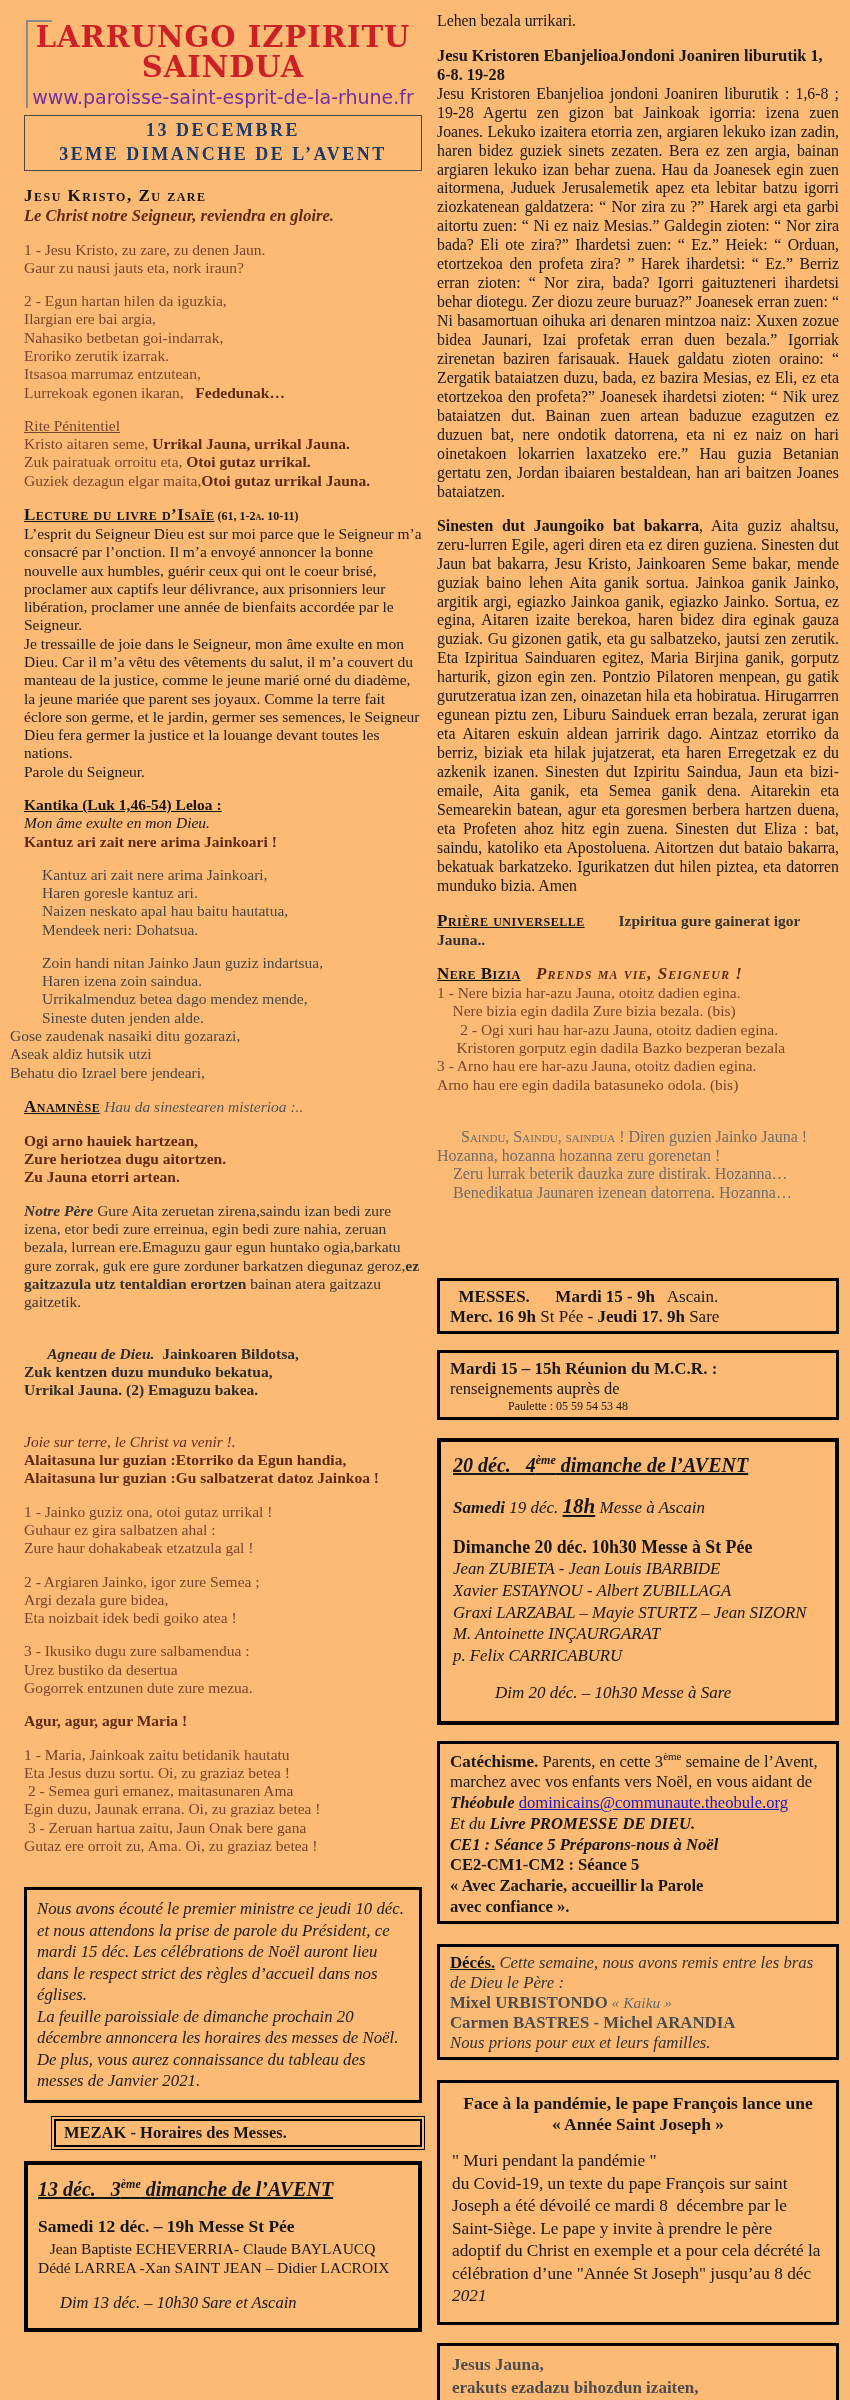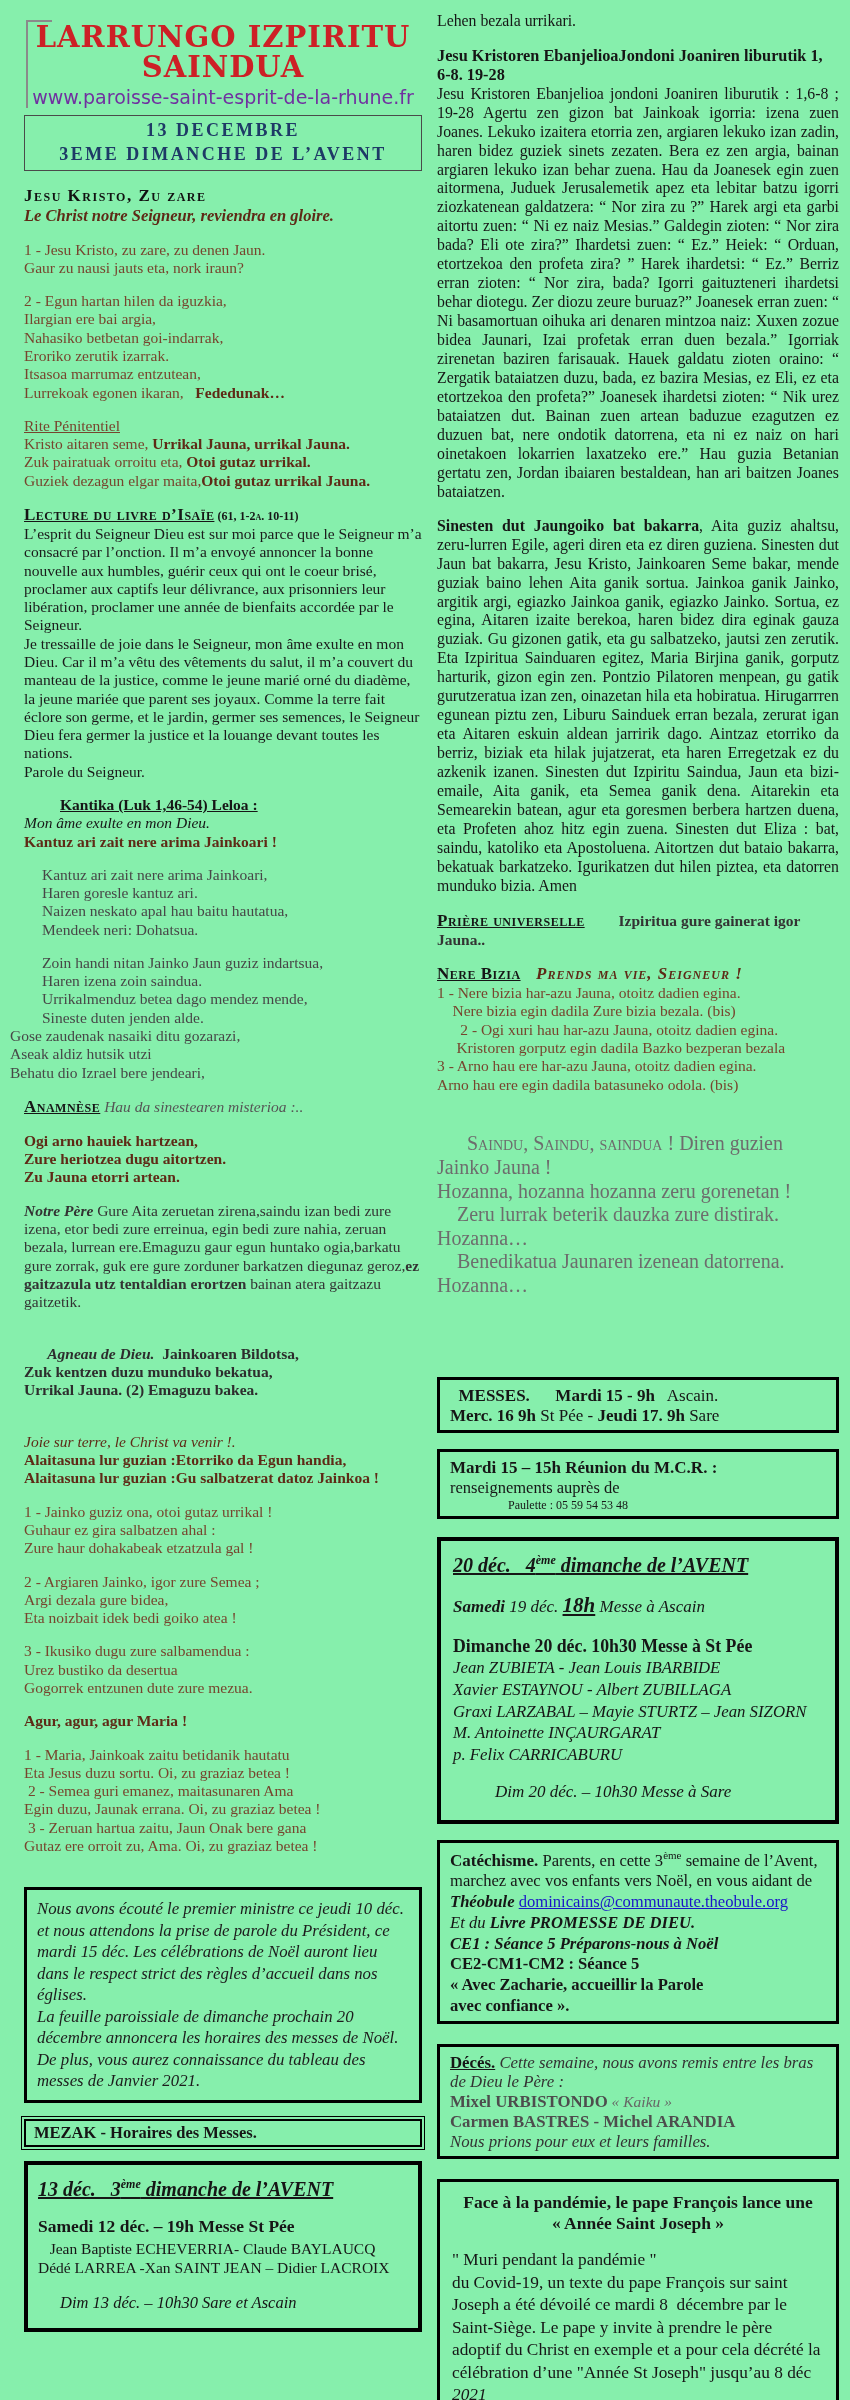--- a/index.html
+++ b/index.html
@@ -1,20 +1,20 @@
 <!DOCTYPE html>
 <html><head>
 <meta charset="utf-8">
 <style>
   :root{
     --maroon:#77452e; --maroond:#5e2a16; --navy:#1e3a66; --red:#cd2026;
     --purple:#7030a0; --gray:#6d6d6d; --dgray:#4d4d4d; --link:#1a15c8;
   }
   html,body{margin:0;padding:0;background:#fff;}
-  .page{position:relative;width:850px;height:2400px;background:#86efac;overflow:hidden;
+  .page{position:relative;width:850px;height:2400px;background:#fdba74;overflow:hidden;
         font-family:"Liberation Serif",serif;font-size:15.5px;line-height:1.18;color:#161616;}
   .colL{position:absolute;left:24px;top:14px;width:398px;}
   .colR{position:absolute;left:437px;top:12px;width:402px;}
   .sec{margin-top:15px;}
   .b{font-weight:bold}.i{font-style:italic}.u{text-decoration:underline}
   .sc{font-variant:small-caps}
   .pre{white-space:pre-wrap}
   
   .logoWrap{position:relative;text-align:center;padding-top:8px;}
   .bracket{position:absolute;left:2px;top:6px;width:24px;height:86px;
@@ -26,43 +26,43 @@
            color:var(--navy);font-weight:bold;font-size:18px;letter-spacing:2.5px;line-height:1.3;}
   
   .songT{font-weight:bold;font-variant:small-caps;letter-spacing:1.5px;font-size:17px;color:#111;}
   .songS{font-weight:bold;font-style:italic;color:var(--maroond);font-size:16.5px;}
   .v{color:var(--maroon);white-space:pre-wrap;}
   .r{color:var(--maroond);font-weight:bold;white-space:pre-wrap;}
   .rb{color:var(--maroond);font-weight:bold;}
   .riteT{color:var(--maroon);text-decoration:underline;}
   .lecT{font-weight:bold;font-variant:small-caps;text-decoration:underline;font-size:17px;letter-spacing:.5px;}
   .lecRef{font-size:12px;font-weight:bold;font-variant:small-caps;}
-  .kanT{font-weight:bold;text-decoration:underline;margin-left:36px;}
+  .kanT{font-weight:bold;text-decoration:underline;}
   .st{white-space:pre-wrap;color:#474747;}
   .ind{margin-left:18px;} .outd{margin-left:-14px;}
   .anaS{font-style:italic;color:#555;}
   .npText{color:#333;}
   .agneau{color:#2d2d2d;white-space:pre-wrap;}
   .joieT{font-weight:normal;font-style:italic;color:var(--maroond);}
   .noteBox{border:3px solid #000;padding:8px 10px;font-style:italic;font-size:16.8px;
            line-height:1.28;color:#1c1c1c;white-space:pre-wrap;margin-top:32px;}
   .mezakBar{border:2px solid #000;outline:1px solid #000;outline-offset:2px;margin-top:16px;
-            padding:2px 8px 3px;font-weight:bold;font-size:16.5px;}
+            padding:2px 8px 3px;font-weight:bold;font-size:16.5px;margin-left:30px;}
   .schedBox{border:4px solid #000;padding:12px 10px 16px;margin-top:14px;}
   .schedH{font-size:20px;font-weight:bold;font-style:italic;white-space:pre;}
   .schedH sup{font-size:12px;}
   .names{white-space:pre-wrap;font-size:15.5px;line-height:1.25;margin-top:2px;}
   
   .gospT{font-weight:bold;font-size:16.3px;line-height:1.2;}
   .bodyR{text-align:justify;font-size:15.8px;line-height:1.2;}
   .puT{font-weight:bold;font-variant:small-caps;text-decoration:underline;font-size:17px;letter-spacing:.5px;}
   .puR{font-weight:bold;color:#333;margin-left:30px;}
   .nbT{font-weight:bold;font-variant:small-caps;text-decoration:underline;font-size:17px;letter-spacing:.5px;}
   .nbF{font-weight:bold;font-style:italic;font-variant:small-caps;color:var(--maroond);font-size:17px;letter-spacing:1px;}
-  .sanctus{color:var(--gray);white-space:pre-wrap;font-size:20px;}
+  .sanctus{color:var(--gray);white-space:pre-wrap;font-size:16px;}
   .boxR{border:3px solid #000;padding:6px 10px 4px;margin-top:16px;}
   .messesLine{white-space:pre;font-size:17px;}
   .mcr1{font-weight:bold;font-size:17px;}
   .mcr2{font-size:16.5px;}
   .mcr3{font-size:12px;padding-left:58px;}
   .aventBox{border:4px solid #000;padding:12px 12px 18px;margin-top:18px;}
   .aventSat{font-style:italic;font-size:17px;margin-top:16px;}
   .aventSat .t18{font-weight:bold;text-decoration:underline;font-size:21px;}
   .aventSun{font-weight:bold;font-size:17.8px;margin-top:18px;}
   .aventNames{font-style:italic;font-size:16.8px;line-height:1.3;white-space:pre-wrap;}

